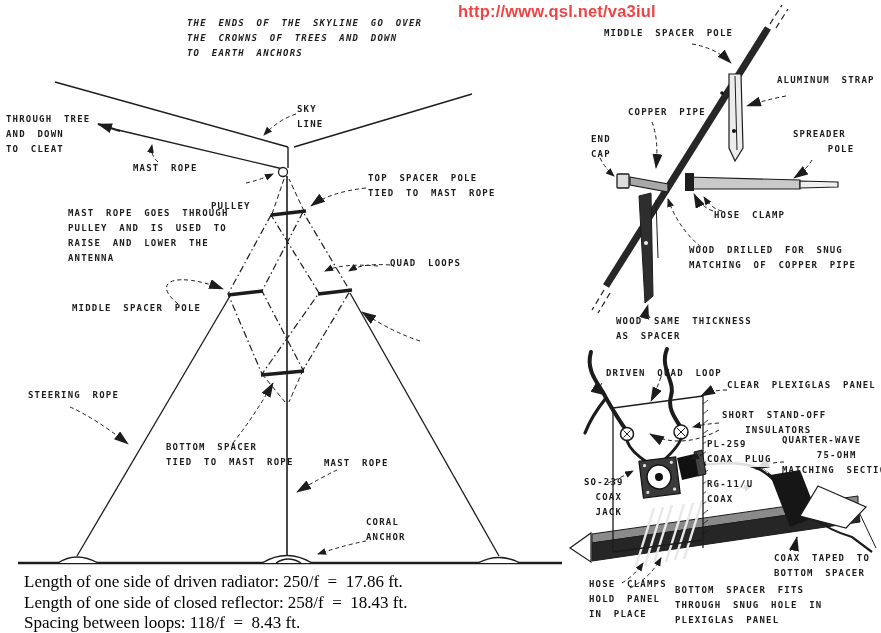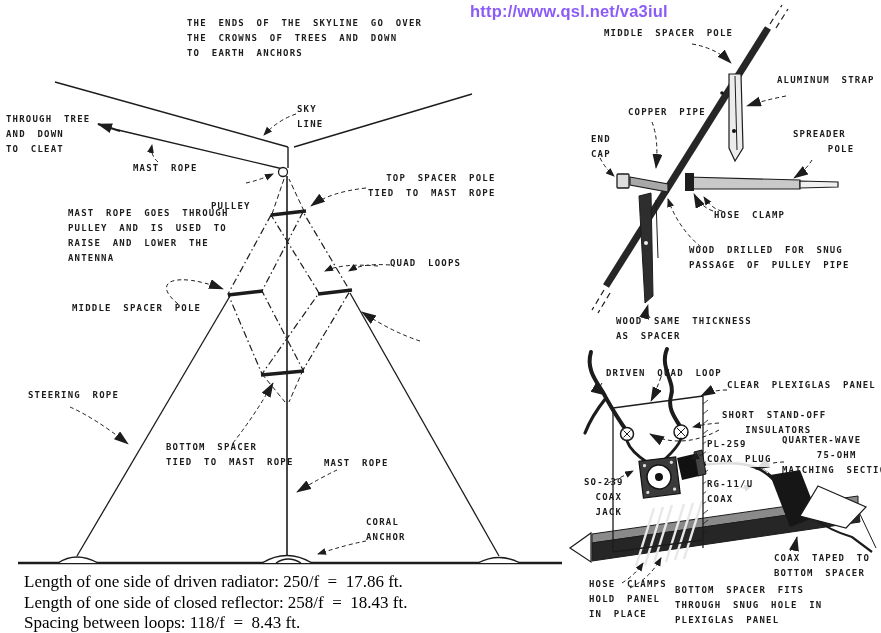--- a/index.html
+++ b/index.html
@@ -19,21 +19,21 @@
     line-height:15px;
     color:#1c1c1c;
     white-space:pre;
     font-weight:bold;
   }
   .lbl.onart{background:rgba(255,255,255,.85);padding:0 1px;}
   .url{
     position:absolute;left:458px;top:2px;
     font-family:"Liberation Sans", sans-serif;
     font-weight:bold;font-size:16.5px;letter-spacing:.2px;
-    color:#8b5cf6;white-space:pre;margin-left:12px;
+    color:#ef4444;white-space:pre;
   }
   .formulas{
     position:absolute;left:24px;top:572px;
     font-family:"Liberation Serif", serif;
     font-size:17px;line-height:20.5px;color:#000000;white-space:pre;
   }
 </style>
 </head>
 <body>
 
@@ -209,31 +209,31 @@
       <path d="M735,489 Q745,488 752,486" marker-end="url(#ah)"></path>
       <path d="M790,551 Q795,546 797,537" marker-end="url(#ahb)"></path>
       <path d="M622,583 Q635,575 643,563" marker-end="url(#ah)"></path>
       <path d="M630,588 Q650,578 661,558" marker-end="url(#ah)"></path>
     </g>
   </g>
 </svg>
 
 <div class="url">http://www.qsl.net/va3iul</div>
 
-<div class="lbl" style="left:187px;top:16px;">THE ENDS OF THE SKYLINE GO OVER
+<div class="lbl" style="left:187px;top:16px;font-style:italic;">THE ENDS OF THE SKYLINE GO OVER
 THE CROWNS OF TREES AND DOWN
 TO EARTH ANCHORS</div>
 <div class="lbl" style="left:6px;top:112px;">THROUGH TREE
 AND DOWN
 TO CLEAT</div>
 <div class="lbl" style="left:297px;top:102px;">SKY
 LINE</div>
 <div class="lbl" style="left:133px;top:161px;">MAST ROPE</div>
 <div class="lbl" style="left:211px;top:179px;margin-top:20px;">PULLEY</div>
-<div class="lbl" style="left:368px;top:171px;text-align:right;">TOP SPACER POLE
+<div class="lbl" style="left:368px;top:171px;">TOP SPACER POLE
 TIED TO MAST ROPE</div>
 <div class="lbl" style="left:68px;top:206px;">MAST ROPE GOES THROUGH
 PULLEY AND IS USED TO
 RAISE AND LOWER THE
 ANTENNA</div>
 <div class="lbl" style="left:390px;top:256px;">QUAD LOOPS</div>
 <div class="lbl" style="left:72px;top:301px;">MIDDLE SPACER POLE</div>
 <div class="lbl" style="left:28px;top:388px;">STEERING ROPE</div>
 <div class="lbl" style="left:166px;top:440px;">BOTTOM SPACER
 TIED TO MAST ROPE</div>
@@ -243,21 +243,21 @@
 
 <div class="lbl" style="left:604px;top:26px;">MIDDLE SPACER POLE</div>
 <div class="lbl" style="left:777px;top:73px;">ALUMINUM STRAP</div>
 <div class="lbl" style="left:628px;top:105px;">COPPER PIPE</div>
 <div class="lbl" style="left:591px;top:132px;">END
 CAP</div>
 <div class="lbl" style="left:793px;top:127px;">SPREADER
    POLE</div>
 <div class="lbl" style="left:714px;top:208px;">HOSE CLAMP</div>
 <div class="lbl" style="left:689px;top:243px;">WOOD DRILLED FOR SNUG
-PASSAGE OF PULLEY PIPE</div>
+MATCHING OF COPPER PIPE</div>
 <div class="lbl" style="left:616px;top:314px;">WOOD SAME THICKNESS
 AS SPACER</div>
 
 <div class="lbl" style="left:606px;top:366px;">DRIVEN QUAD LOOP</div>
 <div class="lbl onart" style="left:721px;top:408px;">SHORT STAND-OFF
   INSULATORS</div>
 <div class="lbl" style="left:727px;top:378px;">CLEAR PLEXIGLAS PANEL</div>
 <div class="lbl onart" style="left:706px;top:437px;">PL-259
 COAX PLUG</div>
 <div class="lbl" style="left:782px;top:433px;">QUARTER-WAVE

